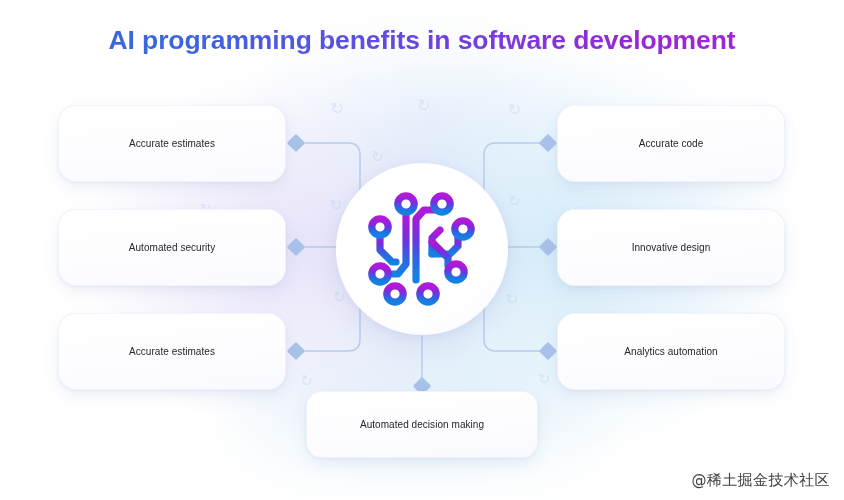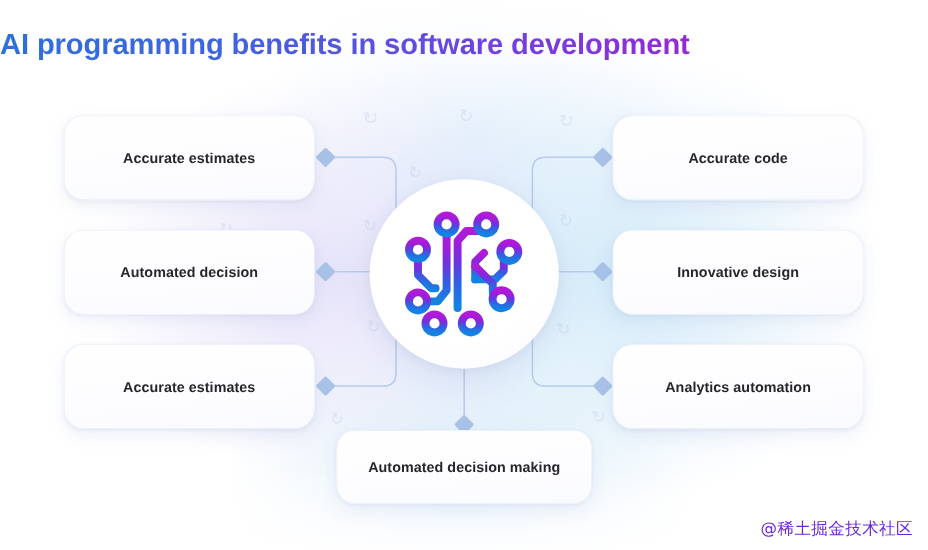--- a/index.html
+++ b/index.html
@@ -41,21 +41,21 @@
     color:rgba(178,196,226,.30);
     font-size:17px;
     font-family:"DejaVu Sans", sans-serif;
     user-select:none;
   }
 
   
   #title {
     position:absolute;
     left:0; right:0; top:25px;
-    text-align:left;
+    text-align:center;
     font-size:26.5px;
     font-weight:600;
     letter-spacing:-0.1px;
     background:linear-gradient(90deg,#2f6fdc 0%, #3f63e0 24%, #6a45e2 50%, #9428d6 74%, #ab22dc 100%);
     -webkit-background-clip:text;
     background-clip:text;
     color:transparent;
     -webkit-text-fill-color:transparent;
     white-space:nowrap;
   }
@@ -70,26 +70,25 @@
     border-radius:18px;
     box-shadow:0 6px 16px rgba(120,145,200,.13),
                0 1px 3px rgba(120,145,200,.10),
                0 0 0 0.6px rgba(226,233,248,.9) inset;
     display:flex;
     align-items:center;
     justify-content:center;
     padding:0 14px;
   }
   .card-label {
-    font-size:13px;
+    font-size:10px;
     color:#25262b;
     letter-spacing:.05px;
     text-align:center;
     white-space:nowrap;
-    font-weight:bold;
   }
 
   .card-l1 { left:58px;  top:105px; width:228px; height:77px; }
   .card-l2 { left:58px;  top:209px; width:228px; height:77px; }
   .card-l3 { left:58px;  top:313px; width:228px; height:77px; }
   .card-r1 { left:557px; top:105px; width:228px; height:77px; }
   .card-r2 { left:557px; top:209px; width:228px; height:77px; }
   .card-r3 { left:557px; top:313px; width:228px; height:77px; }
   .card-b  { left:306px; top:391px; width:232px; height:67px; border-radius:16px; }
 
@@ -103,21 +102,21 @@
     box-shadow:0 10px 30px rgba(130,150,205,.18), 0 2px 8px rgba(130,150,205,.10);
     display:flex; align-items:center; justify-content:center;
   }
   #hub svg { display:block; }
 
   
   #watermark {
     position:absolute;
     right:14px; bottom:10px;
     font-size:15px;
-    color:#6d28d9;
+    color:#404040;
     font-family:"DejaVu Sans", sans-serif;
     letter-spacing:.4px;
     white-space:nowrap;
   }
 </style>
 </head>
 <body>
 
 <div id="stage">
 
@@ -166,21 +165,21 @@
       <rect x="541.5" y="240.5" width="13" height="13" transform="rotate(45 548 247)" rx="1.6"></rect>
       <rect x="541.5" y="344.5" width="13" height="13" transform="rotate(45 548 351)" rx="1.6"></rect>
       <rect x="415.5" y="379.5" width="13" height="13" transform="rotate(45 422 386)" rx="1.6"></rect>
     </g>
   </svg>
 
   <div class="card card-l1">
     <span class="card-label">Accurate estimates</span>
   </div>
   <div class="card card-l2">
-    <span class="card-label">Automated decision</span>
+    <span class="card-label">Automated security</span>
   </div>
   <div class="card card-l3">
     <span class="card-label">Accurate estimates</span>
   </div>
 
   <div class="card card-r1">
     <span class="card-label">Accurate code</span>
   </div>
   <div class="card card-r3">
     <span class="card-label">Analytics automation</span>

